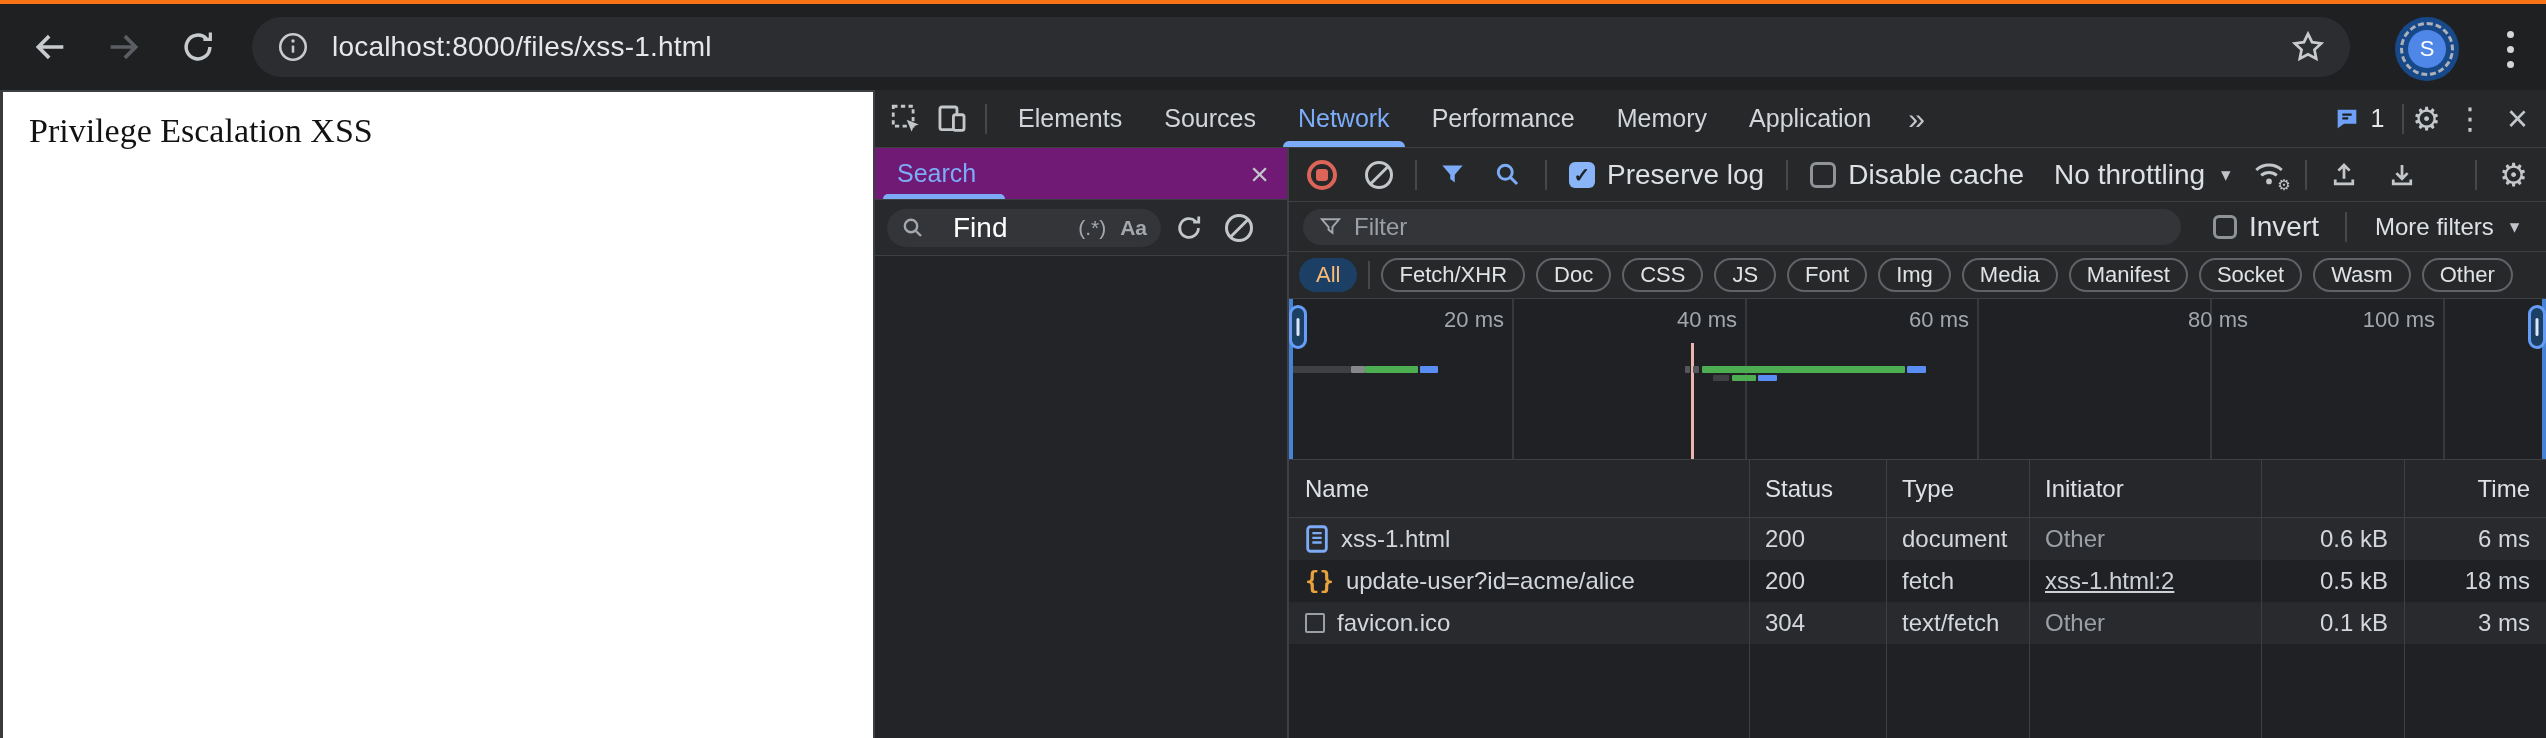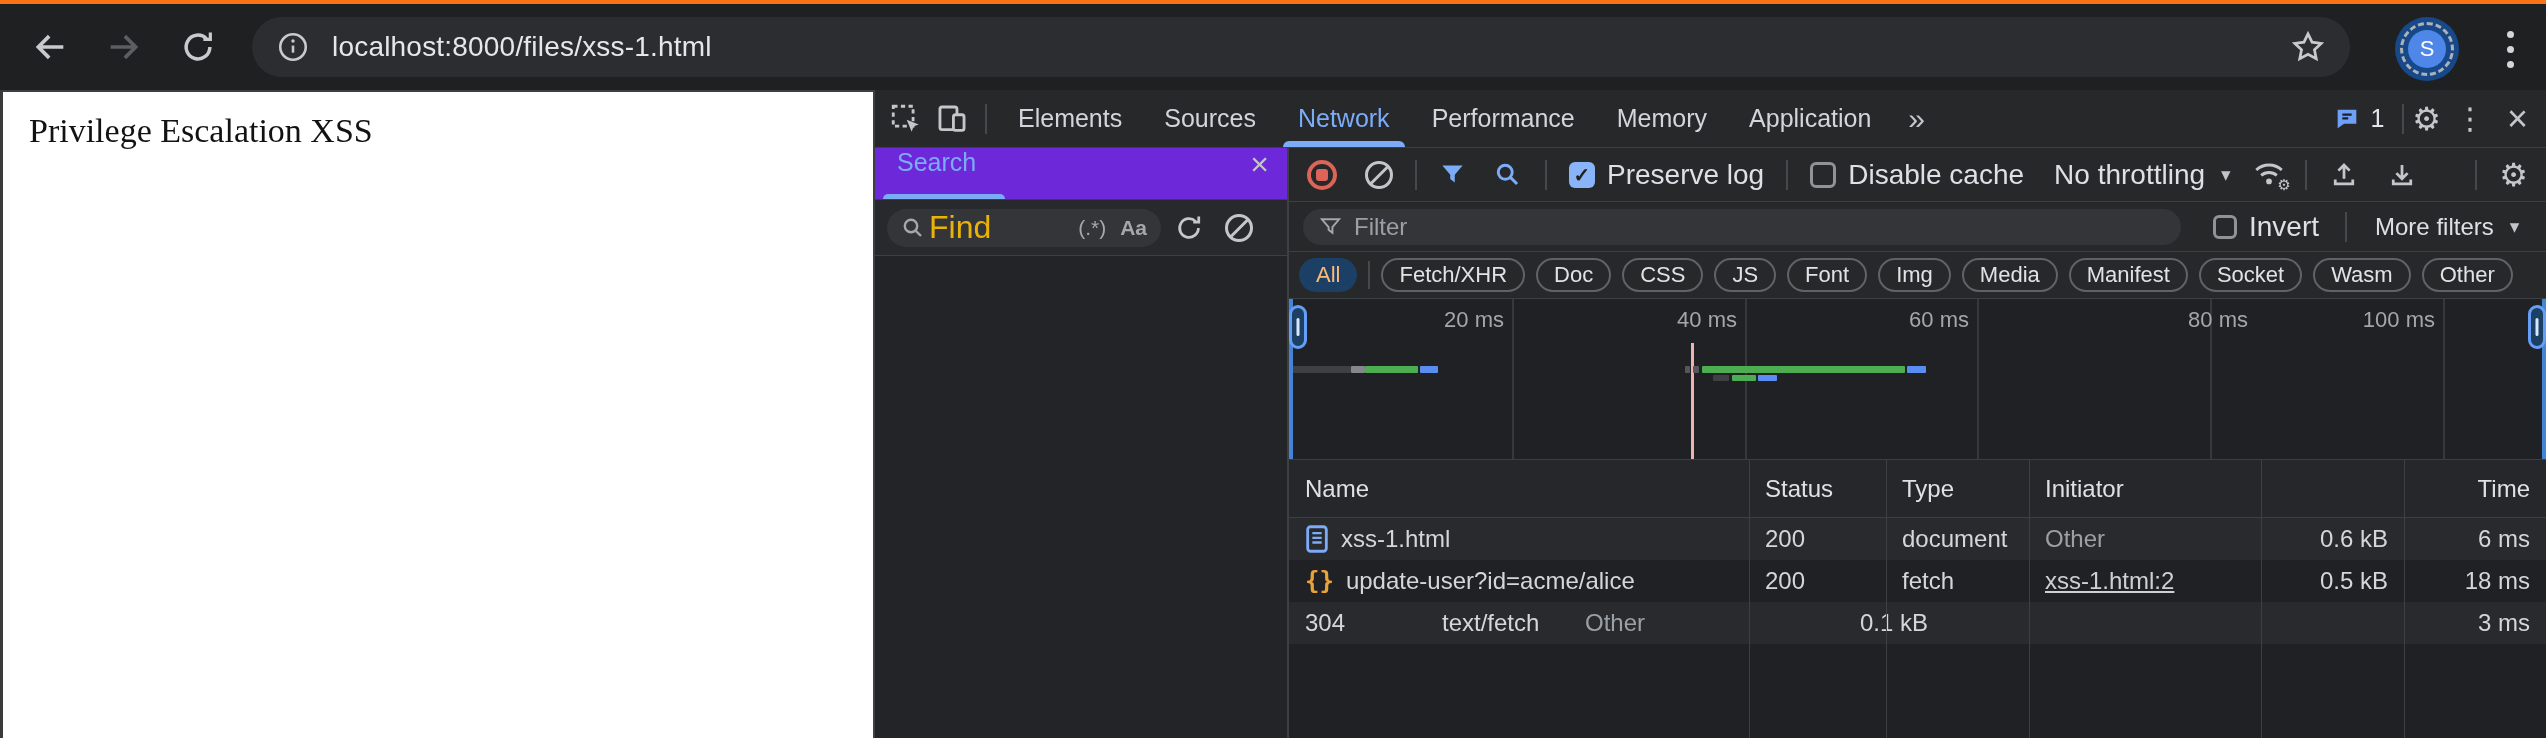--- a/index.html
+++ b/index.html
@@ -39,27 +39,27 @@
   .issues .cnt{font-size:25px;color:#e2e4e7}
   .glyph{color:#c4c7ca;line-height:1}
   .gear{font-size:32px}
   .dots3{font-size:30px;padding:0 14px}
   .xclose{font-size:36px;padding:0 18px 0 8px}
 
   .dt-main{flex:1;display:flex;min-height:0}
 
   
   .search-pane{width:414px;border-right:2px solid #3c4043;display:flex;flex-direction:column;background:#232427;flex:0 0 auto}
-  .sp-header{height:52px;background:#6d28d9;border-bottom:1px solid #3c4043;display:flex;align-items:flex-start;position:relative;flex:0 0 auto}
+  .sp-header{height:52px;background:#701a75;border-bottom:1px solid #3c4043;display:flex;align-items:center;position:relative;flex:0 0 auto}
   .sp-title{font-size:25px;color:#7cacf8;margin-left:22px}
   .sp-title-underline{position:absolute;left:8px;bottom:0;width:122px;height:5px;border-radius:5px 5px 0 0;background:#7cacf8}
   .sp-x{margin-left:auto;font-size:32px;color:#c4c7ca;padding:0 18px}
   .sp-findrow{height:56px;background:#28292c;border-bottom:1px solid #3c4043;display:flex;align-items:center;flex:0 0 auto}
   .findpill{margin-left:12px;width:274px;height:38px;border-radius:19px;background:#343539;display:flex;align-items:center;padding:0 14px}
-  .findpill .ph{font-size:32px;color:#eab308;margin-left:4px}
+  .findpill .ph{font-size:28px;color:#ffffff;margin-left:28px}
   .findpill .tiny{font-size:21px;color:#a3a8ad;margin-left:14px;white-space:nowrap}
   .findpill .sp{flex:1}
   .sp-rowic{width:44px;height:44px;display:flex;align-items:center;justify-content:center;margin-left:6px}
   .sp-results{flex:1}
 
   
   .net-pane{flex:1;display:flex;flex-direction:column;min-width:0;background:#27282a}
   .net-toolbar{height:54px;border-bottom:1px solid #3c4043;display:flex;align-items:center;flex:0 0 auto}
   .rec{width:30px;height:30px;border:4px solid #dc6459;border-radius:50%;position:relative;margin-left:18px;flex:0 0 auto}
   .rec::after{content:"";position:absolute;inset:5px;background:#dc6459;border-radius:3px}
@@ -371,20 +371,26 @@
           <div class="tc c-status">200</div>
           <div class="tc c-type">fetch</div>
           <div class="tc c-init">
               <span class="initlink">xss-1.html:2</span>
             </div>
           <div class="tc c-size">0.5 kB</div>
           <div class="tc c-time">18 ms</div>
         </div>
 
         <div class="trow odd">
+          <div class="tc c-name">
+            <span class="rowic">
+                <span class="sqic"></span>
+              </span>
+            <span>favicon.ico</span>
+          </div>
           <div class="tc c-status">304</div>
           <div class="tc c-type">text/fetch</div>
           <div class="tc c-init muted">Other</div>
           <div class="tc c-size">0.1 kB</div>
           <div class="tc c-time">3 ms</div>
         </div>
       </div>
 
     </div>
   </div>

